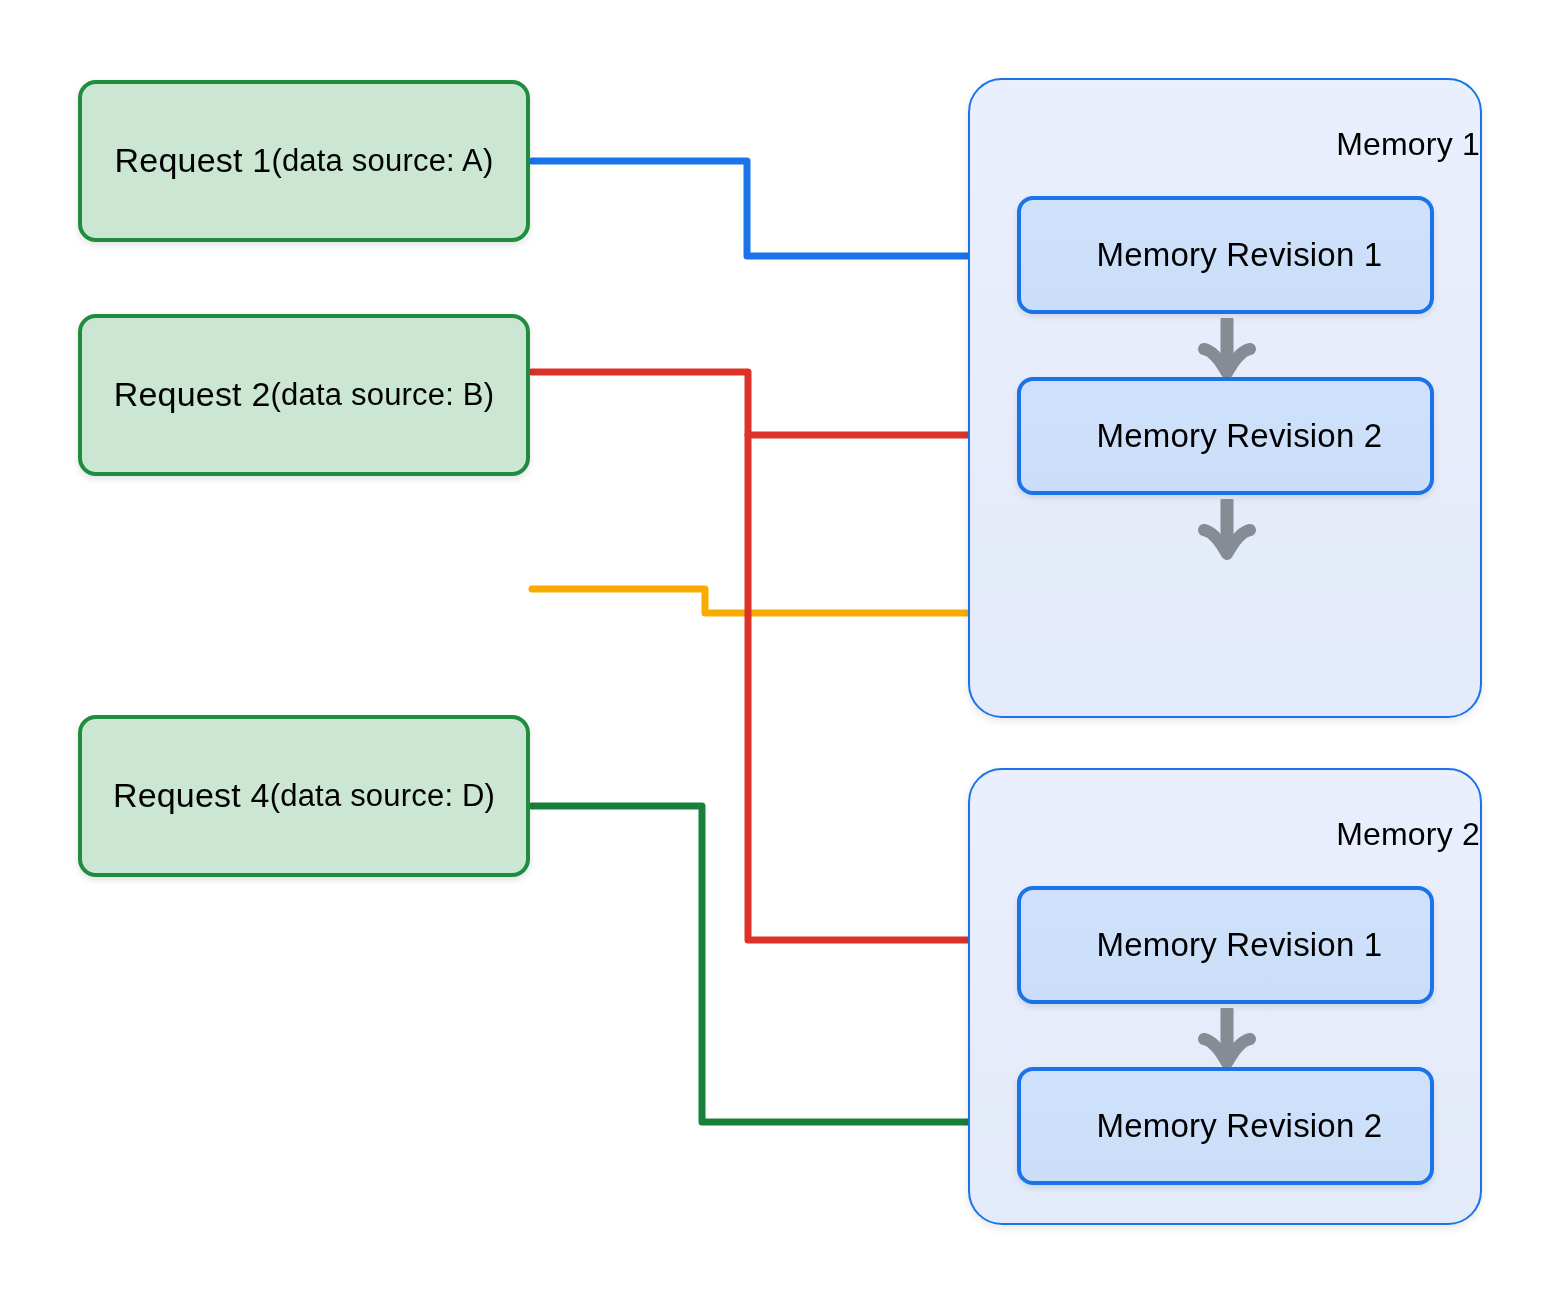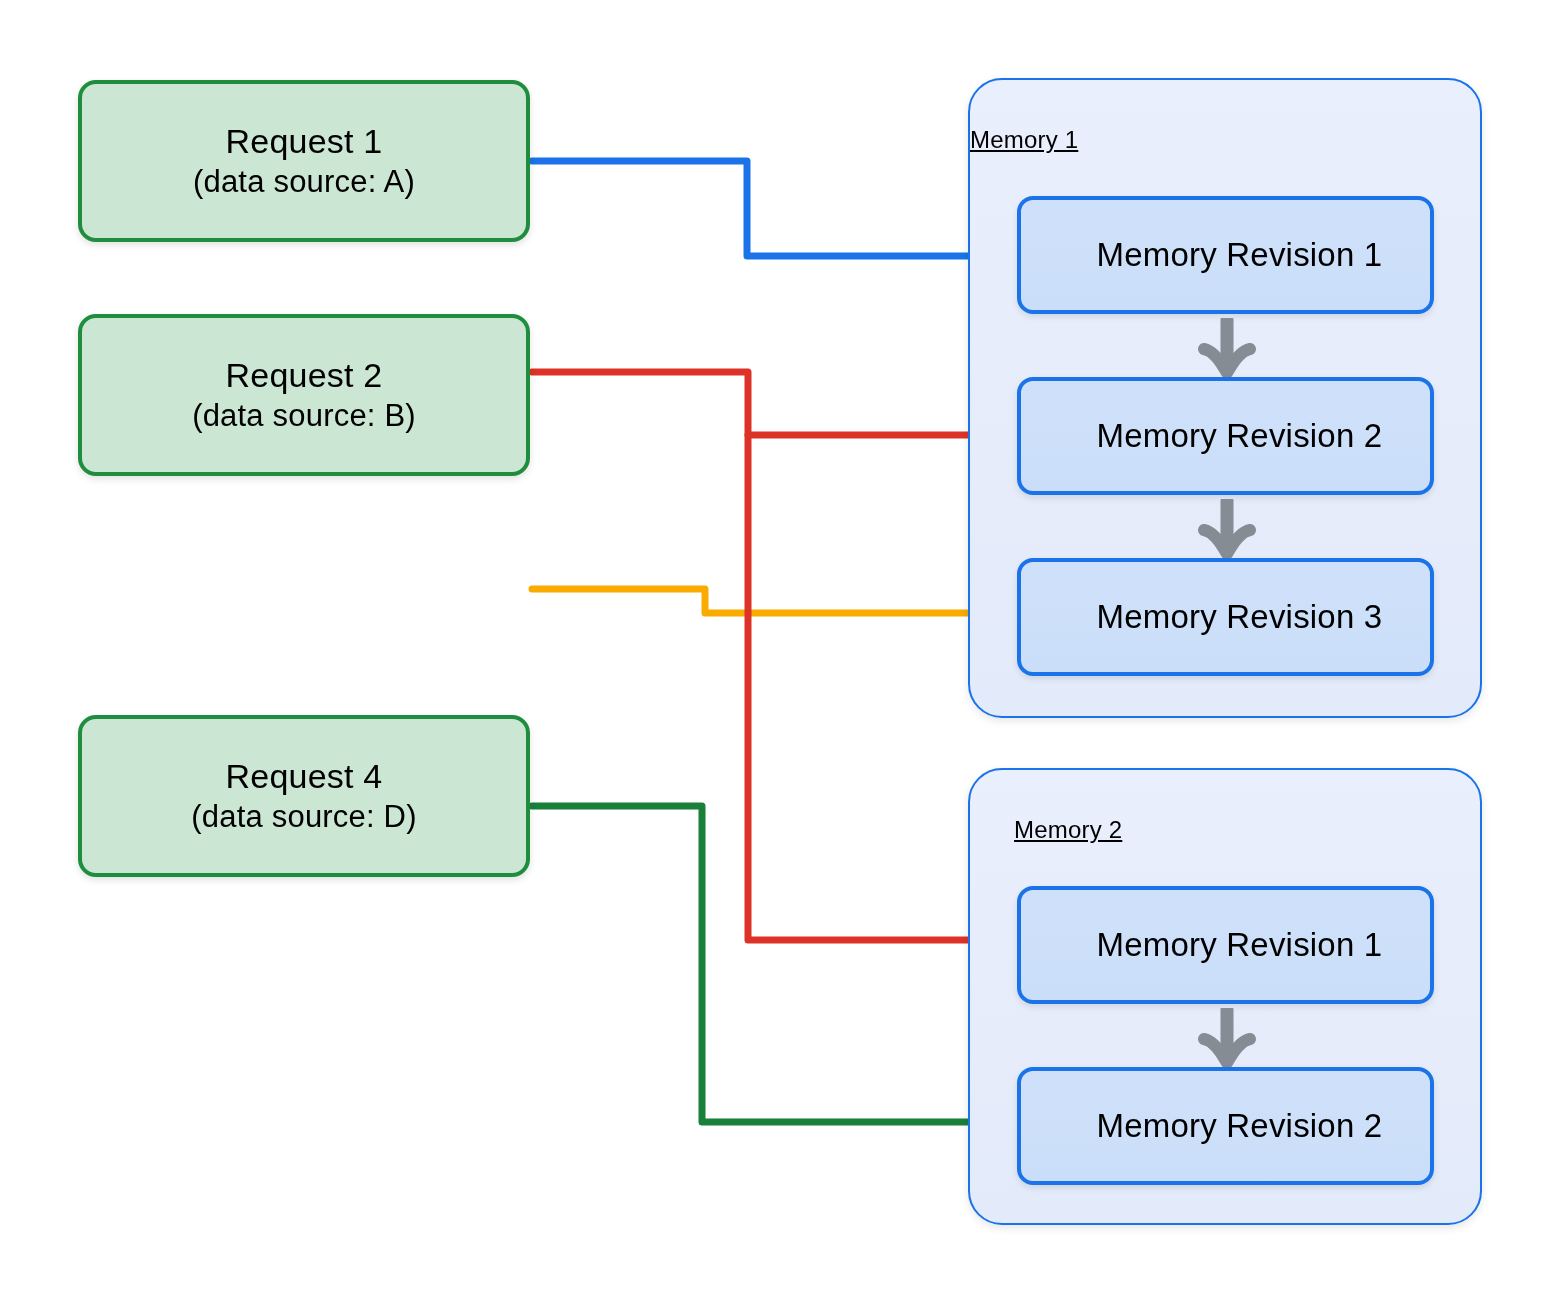--- a/index.html
+++ b/index.html
@@ -29,21 +29,21 @@
   
   .request-box {
     position: absolute;
     box-sizing: border-box;
     width: 452px;
     height: 162px;
     background: #cbe6d3;
     border: 4px solid #1e8e3e;
     border-radius: 18px;
     display: flex;
-    flex-direction: column;
+    flex-direction: row;
     align-items: center;
     justify-content: center;
     box-shadow: 0 3px 7px rgba(0,0,0,0.12);
   }
   .request-title {
     font-size: 34px;
     color: #000000;
     line-height: 1.22;
     letter-spacing: 0.2px;
   }
@@ -60,25 +60,24 @@
     box-sizing: border-box;
     background: linear-gradient(180deg, #e9effc 0%, #e6ecfa 55%, #e3eaf9 100%);
     border: 2px solid #1a73e8;
     border-radius: 34px;
     box-shadow: 0 3px 9px rgba(0,0,0,0.10);
   }
   .memory-title {
     position: absolute;
     left: 0;
     right: 0;
-    text-align: left;
-    font-size: 24px;
+    text-align: right;
+    font-size: 32px;
     color: #000000;
     letter-spacing: 0.2px;
-    text-decoration: underline;
   }
   .revision-box {
     position: absolute;
     box-sizing: border-box;
     background: linear-gradient(180deg, #cfe1fa 0%, #cbdef9 100%);
     border: 4px solid #1a73e8;
     border-radius: 16px;
     display: flex;
     align-items: center;
     justify-content: center;
@@ -161,23 +160,20 @@
 
     <div class="revision-box" style="left:47px; top:297px; width:417px; height:118px;">
       <div class="revision-label">Memory Revision 2</div>
     </div>
 
     <svg class="flow-arrow" style="left:222px; top:419px;" width="70" height="62" viewBox="0 0 70 62">
       <path d="M 35 2 L 35 48" stroke="#858c94" stroke-width="13" stroke-linecap="round" fill="none"></path>
       <path d="M 12 31 Q 23 33 35 55 Q 47 33 58 31" stroke="#858c94" stroke-width="12" stroke-linecap="round" stroke-linejoin="round" fill="none"></path>
     </svg>
 
-    <div class="revision-box" style="left:47px; top:478px; width:417px; height:118px;">
-      <div class="revision-label">Memory Revision 3</div>
-    </div>
   </div>
 
   <div class="memory-container" style="left:968px; top:768px; width:514px; height:457px;">
 
     <div class="memory-title" style="top:46px;padding-left:44px;">Memory 2</div>
 
     <div class="revision-box" style="left:47px; top:116px; width:417px; height:118px;">
       <div class="revision-label">Memory Revision 1</div>
     </div>
 

